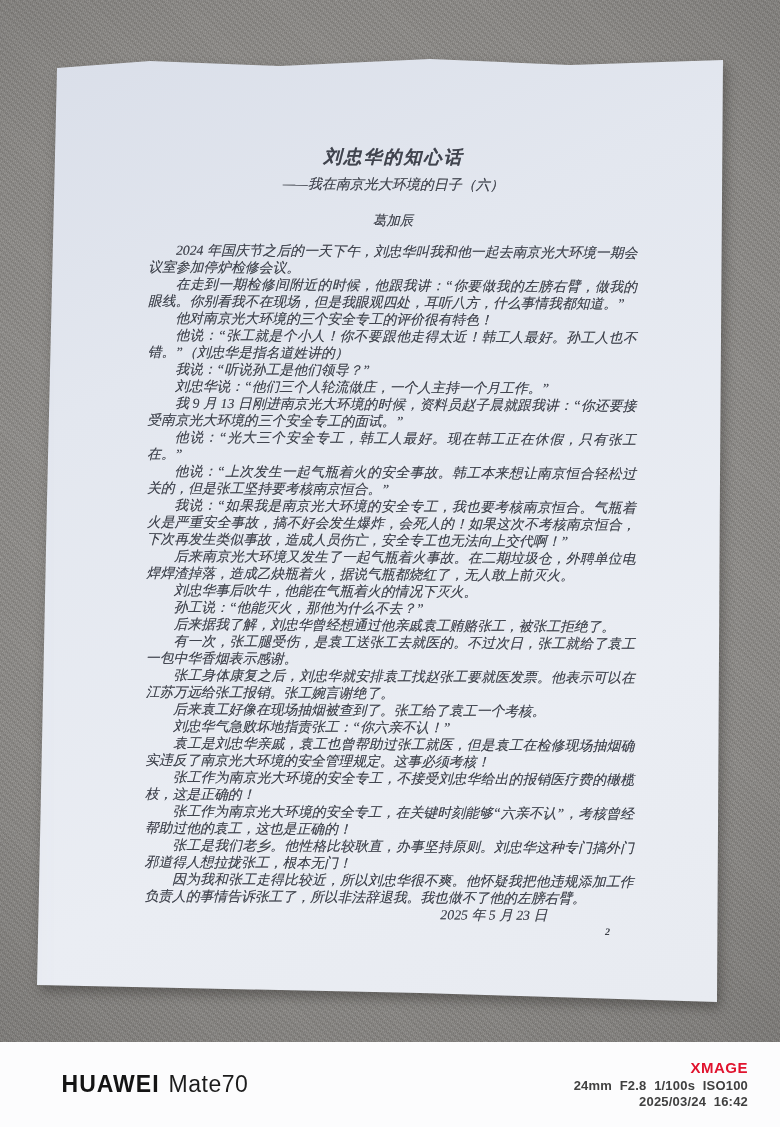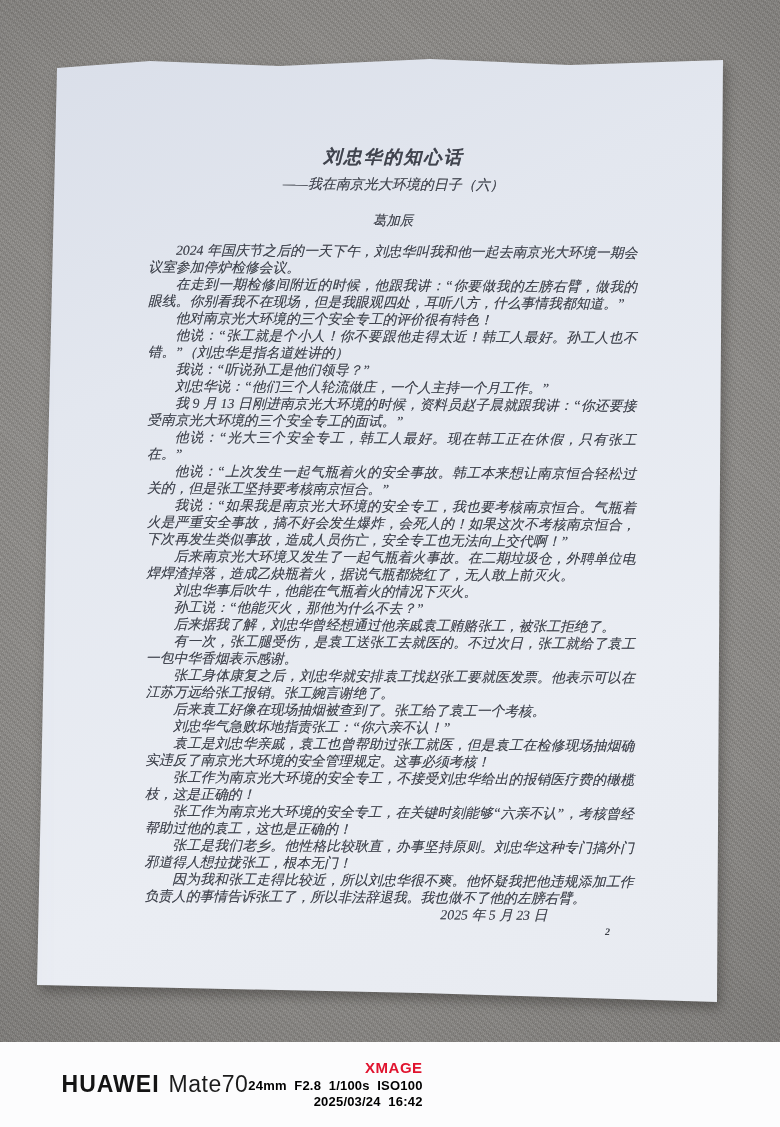--- a/index.html
+++ b/index.html
@@ -45,29 +45,29 @@
   .doc-date{font-size:13.8px;line-height:17px;text-align:right;padding-right:86px;}
   .pagenum{
     position:absolute;left:605px;top:926px;
     font-family:"Liberation Serif",serif;font-size:10px;font-weight:700;
     letter-spacing:1px;color:#3b3f47;transform:rotate(.6deg);
   }
   
   .wm-bar{
     position:absolute;left:0;right:0;top:1042px;height:85px;
     background:#fcfcfd;
-    display:flex;align-items:center;justify-content:flex-start;
+    display:flex;align-items:center;justify-content:space-between;
     padding:0 32px 0 36px;box-sizing:border-box;
   }
   .device{font-size:23px;color:#141414;white-space:pre;}
   .device .brand{font-weight:700;letter-spacing:1px;}
   .device .model{font-weight:400;margin-left:9px;letter-spacing:.5px;color:#1c1c1c;}
   .meta{text-align:right;line-height:1.22;}
   .xmage{font-size:15px;font-weight:700;letter-spacing:.5px;}
-  .exposure,.datetime{font-size:13px;font-weight:600;color:#000000;white-space:pre;letter-spacing:.2px;}
+  .exposure,.datetime{font-size:13px;font-weight:600;color:#404040;white-space:pre;letter-spacing:.2px;}
 </style>
 </head>
 <body>
 
 <div class="fabric"></div>
 
 <div class="paper-wrap">
   <div class="paper">
     <div class="doc">
       <h1 class="doc-title">刘忠华的知心话</h1>

